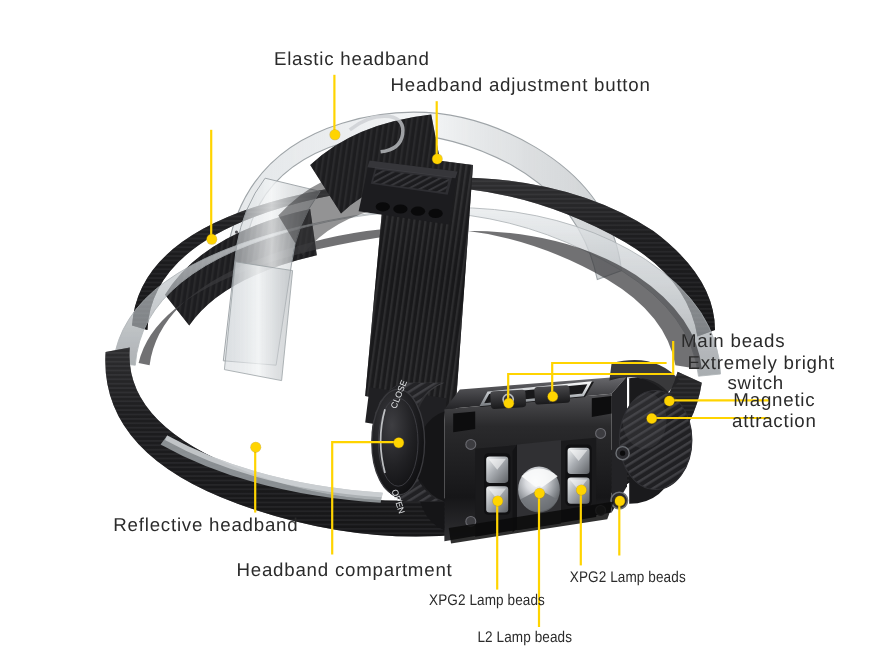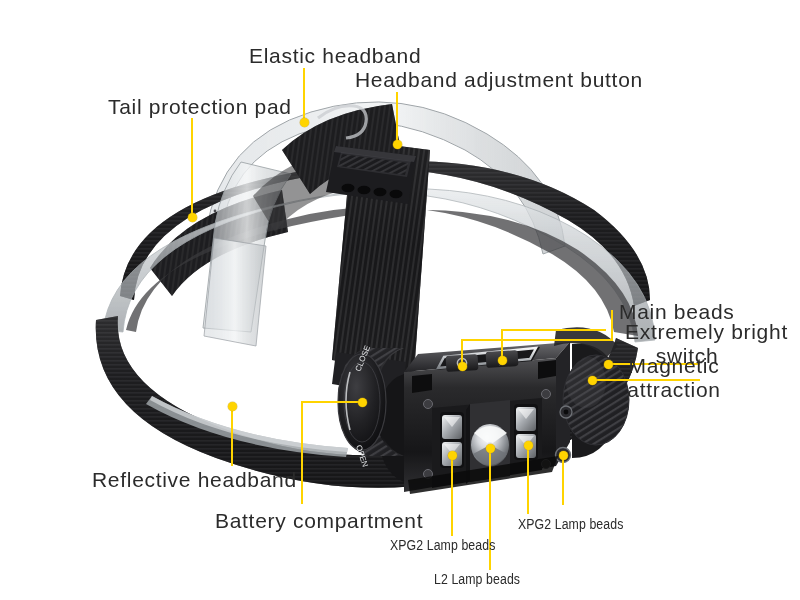--- a/index.html
+++ b/index.html
@@ -6,21 +6,21 @@
   body{
     width:800px;height:600px;background:#ffffff;overflow:hidden;
     font-family:"Liberation Sans", sans-serif;
     -webkit-font-smoothing:antialiased;
   }
   #stage{position:relative;width:800px;height:600px;background:#fff;}
 
   
   .label{
     position:absolute;color:#2b2b2b;white-space:pre;line-height:1.12;
-    font-size:21px;letter-spacing:.7px;
+    font-size:17px;letter-spacing:.7px;
   }
   .label.cond{font-family:"Liberation Sans Narrow","Liberation Sans",sans-serif;
     font-size:14px;letter-spacing:.1px;transform:scaleX(.88);transform-origin:left center;}
   .label.center{text-align:center;margin-left:14px;}
   .dot{position:absolute;width:9px;height:9px;border-radius:50%;
        background:#FFD400;box-shadow:0 0 0 .5px rgba(190,150,0,.55);}
   svg.leaders{position:absolute;left:0;top:0;width:800px;height:600px;overflow:visible;}
 
   
   #product{position:absolute;left:0;top:0;width:800px;height:600px;}
@@ -304,34 +304,33 @@
   <div class="dot" style="left:228px;top:402px"></div>
   <div class="dot" style="left:358px;top:398px"></div>
   <div class="dot" style="left:448px;top:451px"></div>
   <div class="dot" style="left:486px;top:444px"></div>
   <div class="dot" style="left:524px;top:441px"></div>
 
   <div class="label" style="left:249px;top:44px">Elastic headband</div>
 
   <div class="label" style="left:355px;top:68px">Headband adjustment button</div>
 
-  <div class="label" style="left:108px;top:95px">Tail protection pad</div>
 
   <div class="label" style="left:619px;top:300px">Main beads</div>
 
   <div class="label center" style="left:611px;top:320px;width:124px">Extremely bright
 switch</div>
 
-  <div class="label center" style="left:612px;top:354px;width:96px">Magnetic
+  <div class="label center" style="left:642px;top:354px;width:96px">Magnetic
 attraction</div>
 
 
-  <div class="label" style="left:92px;top:468px">Reflective headband</div>
-
-  <div class="label" style="left:215px;top:509px">Battery compartment</div>
+  <div class="label" style="left:103px;top:468px">Reflective headband</div>
+
+  <div class="label" style="left:215px;top:509px">Headband compartment</div>
 
   <div class="label cond" style="left:390px;top:538px">XPG2 Lamp beads</div>
 
   <div class="label cond" style="left:518px;top:517px">XPG2 Lamp beads</div>
 
   <div class="label cond" style="left:434px;top:572px">L2 Lamp beads</div>
 
 </div>
 
 </body></html>

